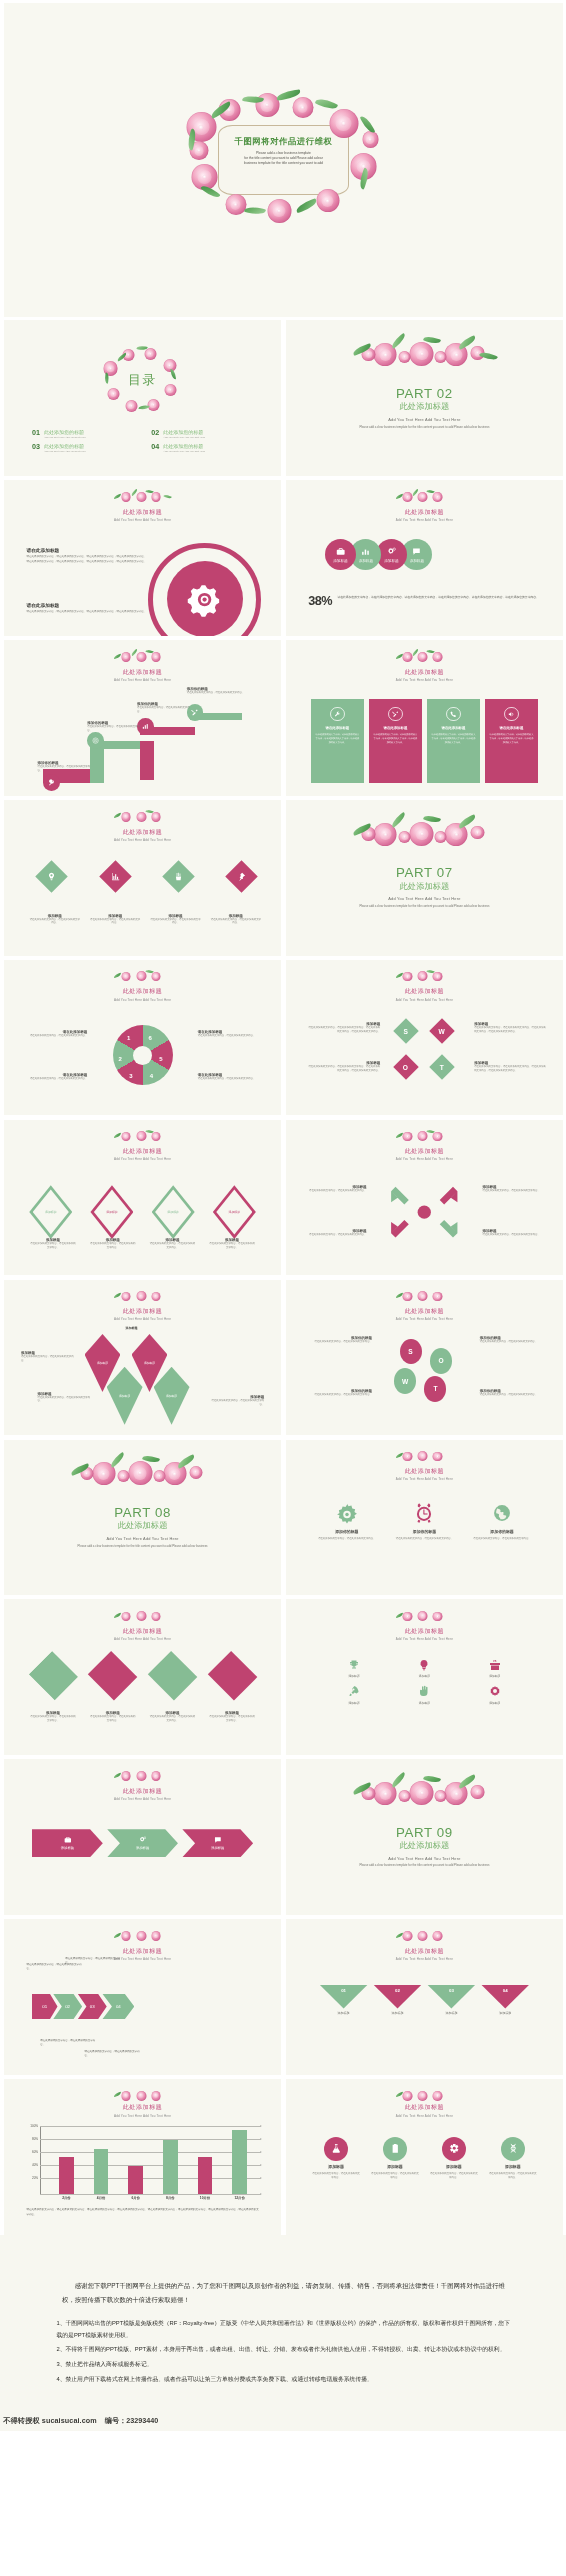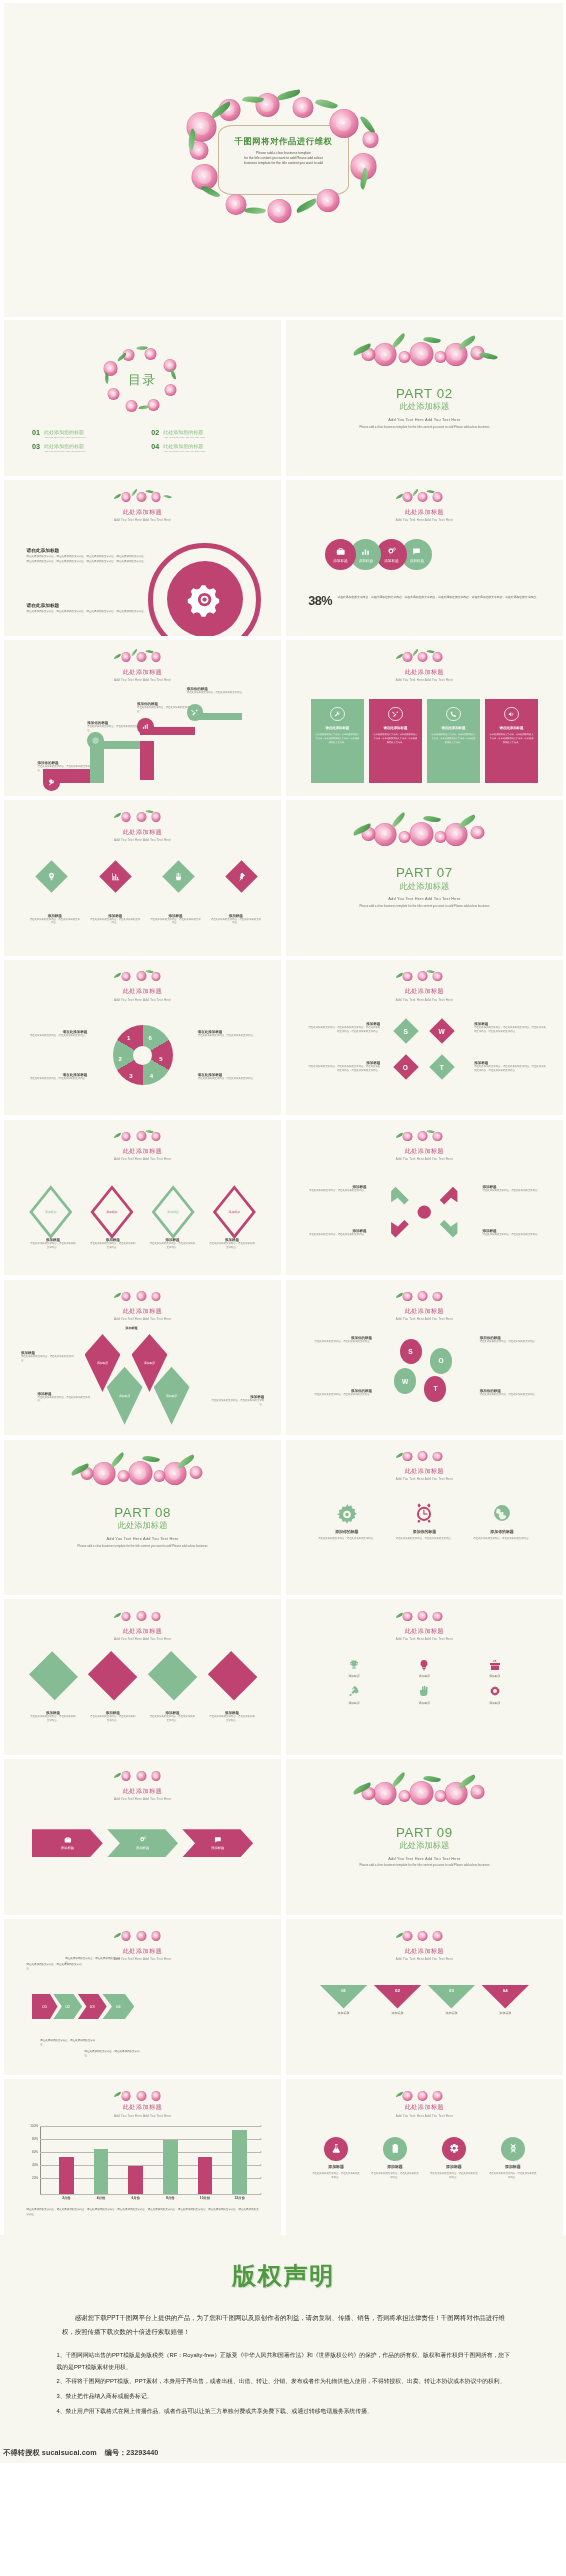--- a/index.html
+++ b/index.html
@@ -1137,21 +1137,20 @@
           </div>
           <div class="lbl-t" style="margin-top:3.9px;font-size:3.9px;">添加标题</div>
           <div class="lbl-s" style="margin-top:2.2px;">请在此添加您的文字内容，请在此添加您的文字内容。</div>
         </div>
       </div>
     </div>
 
   </div>
 
   <div class="copyright">
-    <div class="cp-title">版权声明</div>
     <div class="cp-lead">感谢您下载PPT千图网平台上提供的产品，为了您和千图网以及原创作者的利益，请勿复制、传播、销售，否则将承担法律责任！千图网将对作品进行维权，按照传播下载次数的十倍进行索取赔偿！</div>
     <ul class="cp-list">
       <li>1、千图网网站出售的PPT模版是免版税类（RF：Royalty-free）正版受《中华人民共和国著作法》和《世界版权公约》的保护，作品的所有权、版权和著作权归千图网所有，您下载的是PPT模版素材使用权。</li>
       <li>2、不得将千图网的PPT模版、PPT素材，本身用于再出售，或者出租、出借、转让、分销、发布或者作为礼物供他人使用，不得转授权、出卖、转让本协议或本协议中的权利。</li>
       <li>3、禁止把作品纳入商标或服务标记。</li>
       <li>4、禁止用户用下载格式在网上传播作品。或者作品可以让第三方单独付费或共享免费下载、或通过转移电话服务系统传播。</li>
     </ul>
     <div class="watermark">
       <span class="dom">不得转授权 sucaisucai.com</span>
       &nbsp;&nbsp;

